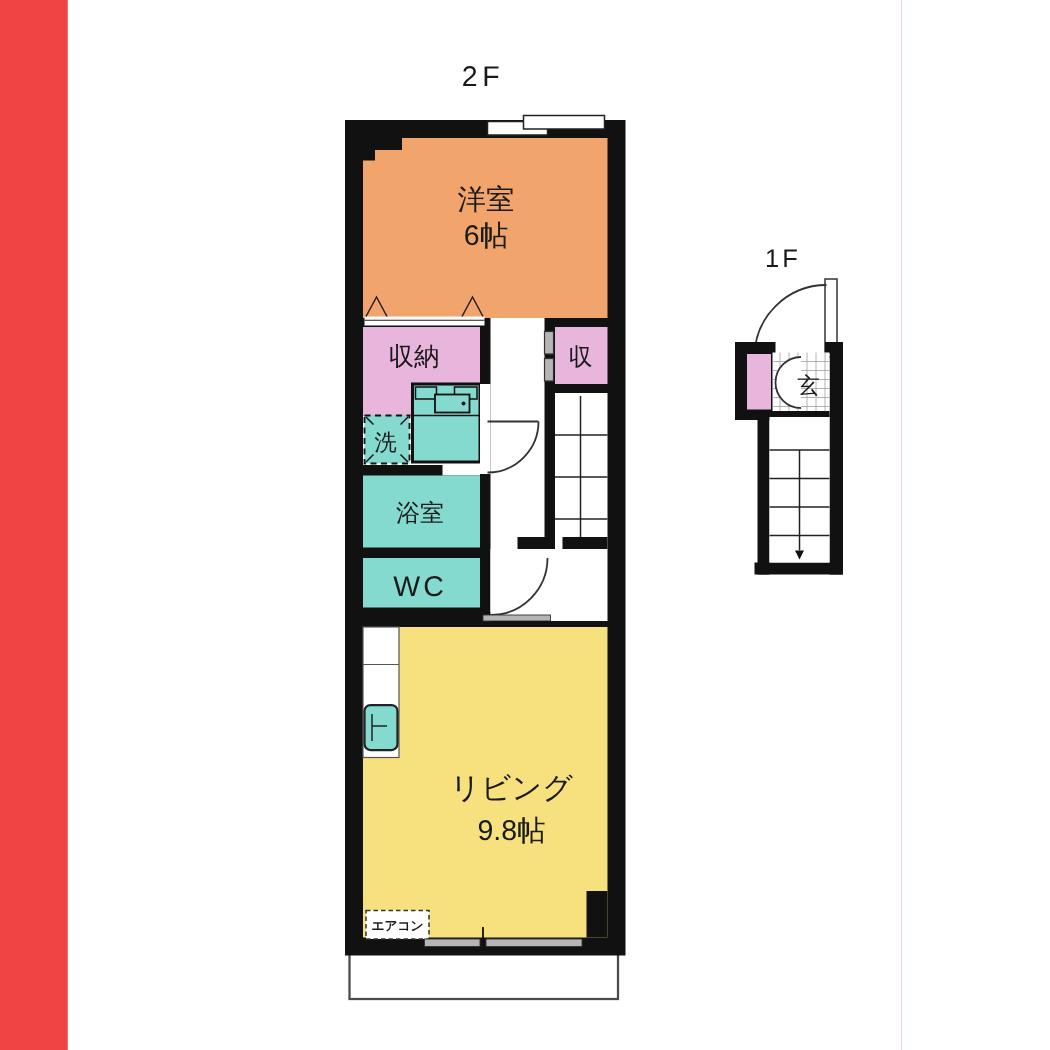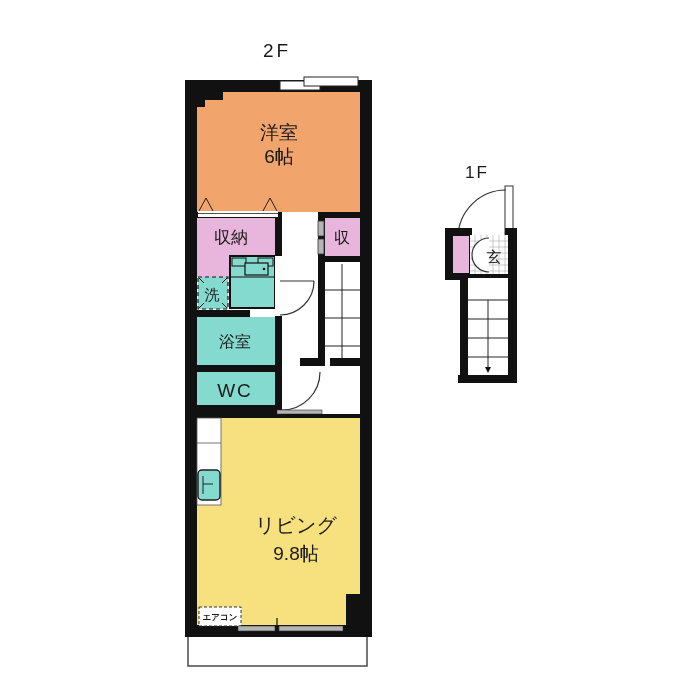--- a/index.html
+++ b/index.html
@@ -1,16 +1,16 @@
 <!DOCTYPE html>
 <html><head>
 <meta charset="utf-8">
 <style>
   html,body{margin:0;padding:0;background:#ffffff;}
-  .canvas{width:556px;height:700px;position:relative;background:#22c55e;overflow:hidden;}
+  .canvas{width:556px;height:700px;position:relative;background:#ef4444;overflow:hidden;padding-left:45px;}
   svg text{font-family:"Liberation Sans","DejaVu Sans",sans-serif;fill:#1a1a1a;}
   .room-label{font-weight:400;}
 </style>
 </head>
 <body>
 
 <div class="canvas">
 <svg width="700" height="700" viewBox="0 0 700 700" xmlns="http://www.w3.org/2000/svg">
 
   <rect x="0" y="0" width="700" height="700" fill="#ffffff"></rect>

